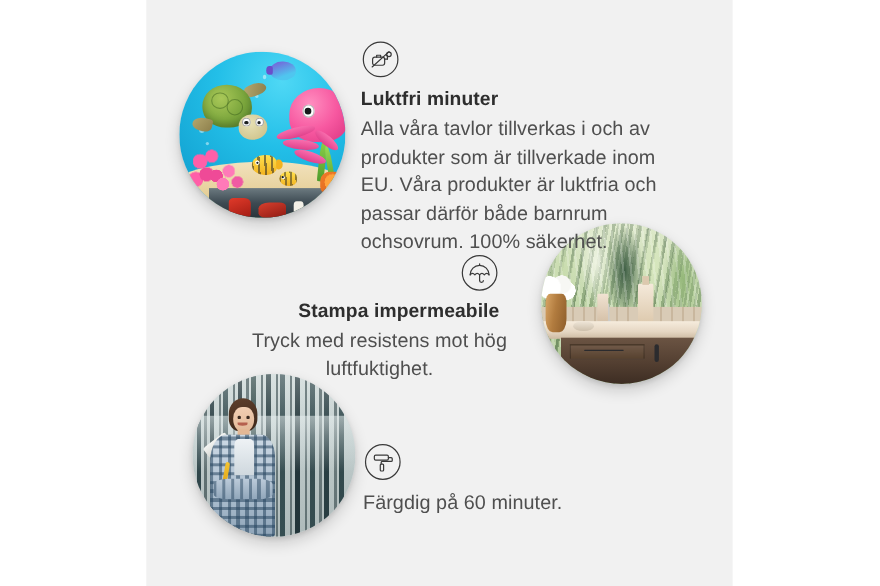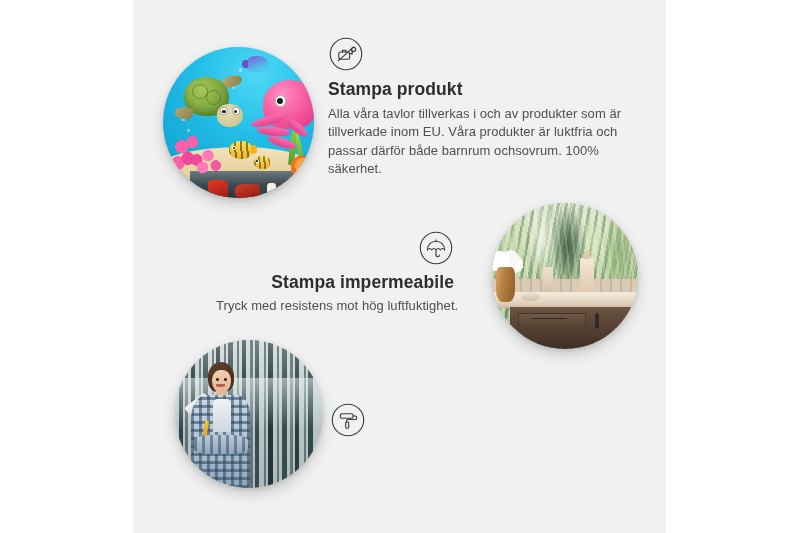--- a/index.html
+++ b/index.html
@@ -290,33 +290,33 @@
 
   
   .feature { position:absolute; }
   .f-icon { width:36px; height:36px; }
   .f-icon svg { display:block; width:36px; height:36px; }
   .f-title {
     font-size:17.5px; font-weight:bold; color:#2e2e2e; letter-spacing:.1px;
     line-height:1.2;
   }
   .f-body {
-    font-size:13px; color:#4f4f4f; line-height:1.42; letter-spacing:.05px;
+    font-size:18px; color:#4f4f4f; line-height:1.42; letter-spacing:.05px;
   }
 
   
   #feature-odourless { left:328px; top:36px; width:300px; text-align:left; }
   #feature-odourless .f-icon { margin-bottom:7px; }
   #feature-odourless .f-title { margin-bottom:5px; }
 
   
   #feature-waterproof { left:200px; top:230px; width:274px; text-align:right; }
   #feature-waterproof .f-icon { margin-left:auto; margin-right:20px; margin-bottom:6px; }
   #feature-waterproof .f-title { margin-bottom:4px; margin-right:20px; }
-  #feature-waterproof .f-body { text-align:left; padding-left:16px; }
+  #feature-waterproof .f-body { text-align:center; padding-left:16px; }
 
   
   #feature-easymount { left:330px; top:402px; width:280px; text-align:left; }
   #feature-easymount .f-icon { margin-bottom:7px; }
   #feature-easymount .f-title { margin-bottom:4px; }
 </style>
 </head>
 <body>
 
 <div class="screen">
@@ -415,21 +415,21 @@
         <path d="M15.5 19.5 h8.6 a2.4 2.4 0 0 1 2.4 2.4 v4.2 a2.4 2.4 0 0 1 -2.4 2.4 h-8.6
                  a2.4 2.4 0 0 1 -2.4 -2.4 v-4.2 a2.4 2.4 0 0 1 2.4 -2.4 z"></path>
         <path d="M17.6 19.5 v-2.1 h4.4 v2.1"></path>
         <path d="M26.5 21.6 h3.1"></path>
         <path d="M29.6 21.6 v-3.3"></path>
         <circle cx="31.3" cy="16.4" r="2.5"></circle>
         <path d="M29.6 18.3 l-1.5 -1.4"></path>
         <path d="M12.6 30.4 L31.4 13.4"></path>
       </svg>
     </div>
-    <div class="f-title">Stampa produkt</div>
+    <div class="f-title">Luktfri minuter</div>
     <div class="f-body">Alla våra tavlor tillverkas i och av produkter som är tillverkade inom EU. Våra produkter är luktfria och passar därför både barnrum ochsovrum. 100% säkerhet.</div>
   </div>
 
   <div class="feature" id="feature-waterproof">
     <div class="f-icon">
       <svg viewBox="0 0 44 44" fill="none" stroke="#3a3a3a" stroke-width="1.35" stroke-linecap="round" stroke-linejoin="round">
         <circle cx="22" cy="22" r="19.2"></circle>
         <path d="M11.5 24.2 a10.5 10.5 0 0 1 21 0"></path>
         <path d="M11.5 24.2 q2.6 -3.2 5.25 0 q2.6 -3.2 5.25 0 q2.6 -3.2 5.25 0 q2.6 -3.2 5.25 0"></path>
         <path d="M22 24.2 v6.4"></path>
@@ -444,15 +444,16 @@
   <div class="feature" id="feature-easymount">
     <div class="f-icon">
       <svg viewBox="0 0 44 44" fill="none" stroke="#3a3a3a" stroke-width="1.35" stroke-linecap="round" stroke-linejoin="round">
         <circle cx="22" cy="22" r="19.2"></circle>
         <rect x="12.6" y="14.4" width="15.6" height="5.4" rx="1.5"></rect>
         <path d="M28.2 17.1 h3.1 a1.2 1.2 0 0 1 1.2 1.2 v1.9 a1.2 1.2 0 0 1 -1.2 1.2 h-9.9
                  a1.2 1.2 0 0 0 -1.2 1.2 v1.4"></path>
         <rect x="19.2" y="24.4" width="3.7" height="7.6" rx="1"></rect>
       </svg>
     </div>
+    <div class="f-body">Färgdig på 60 minuter.</div>
   </div>
 
 </div>
 
 </body></html>

